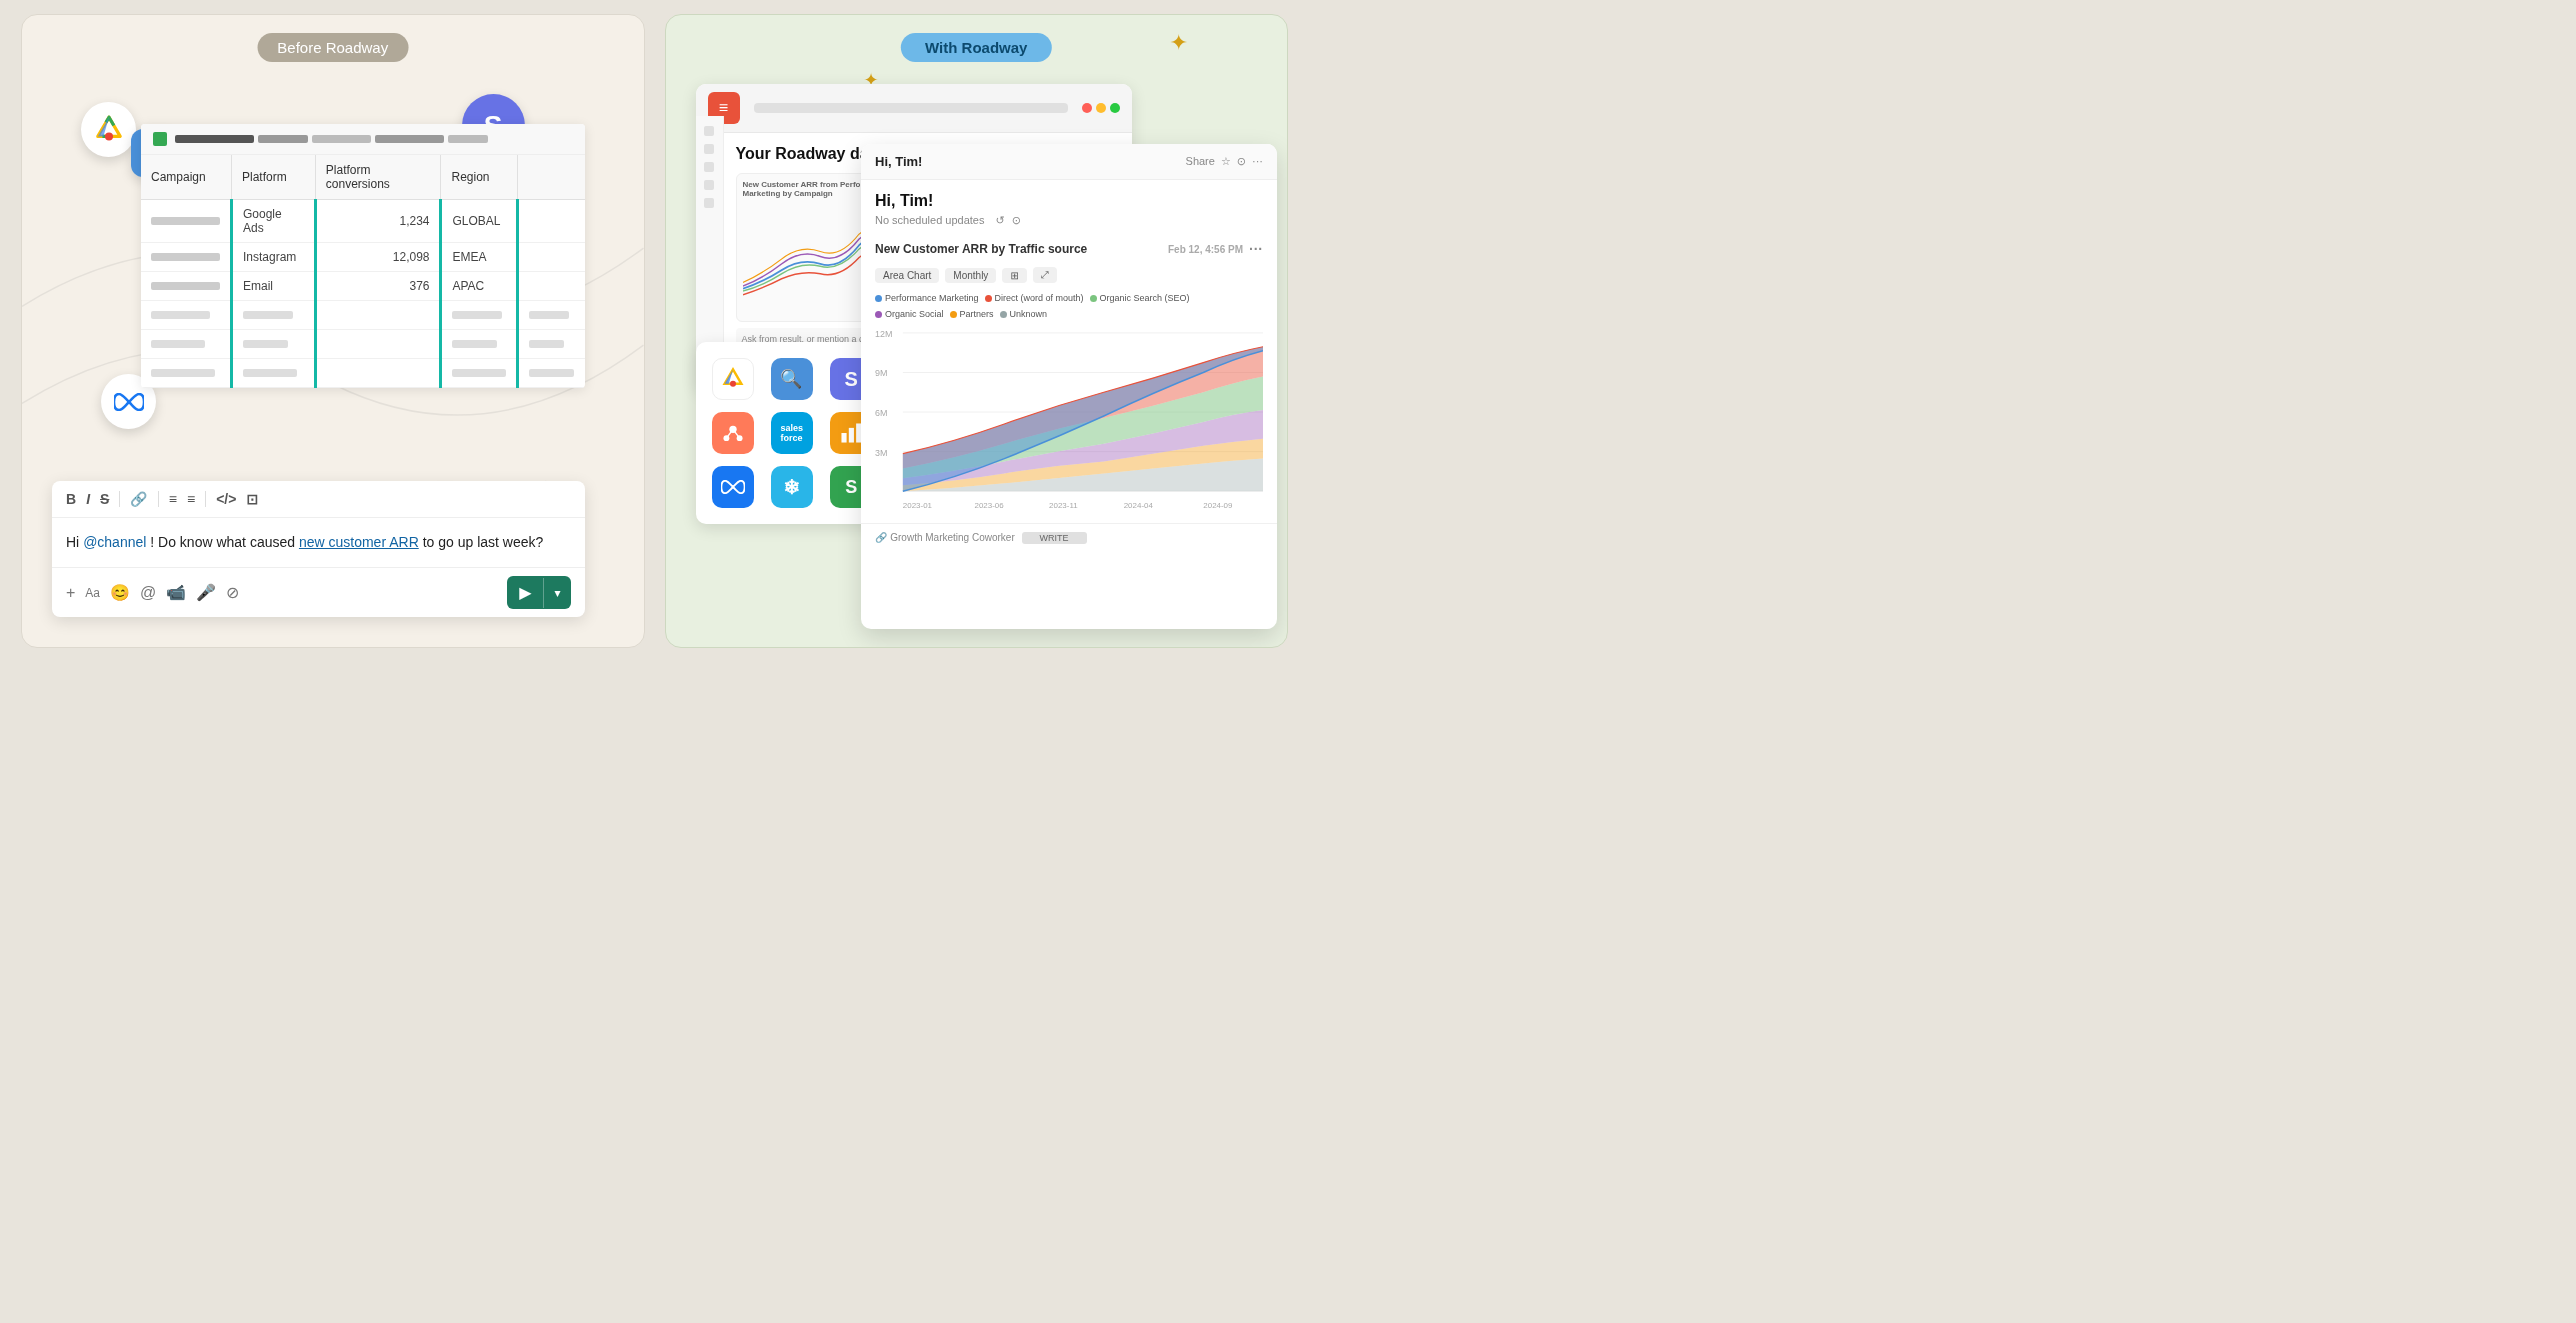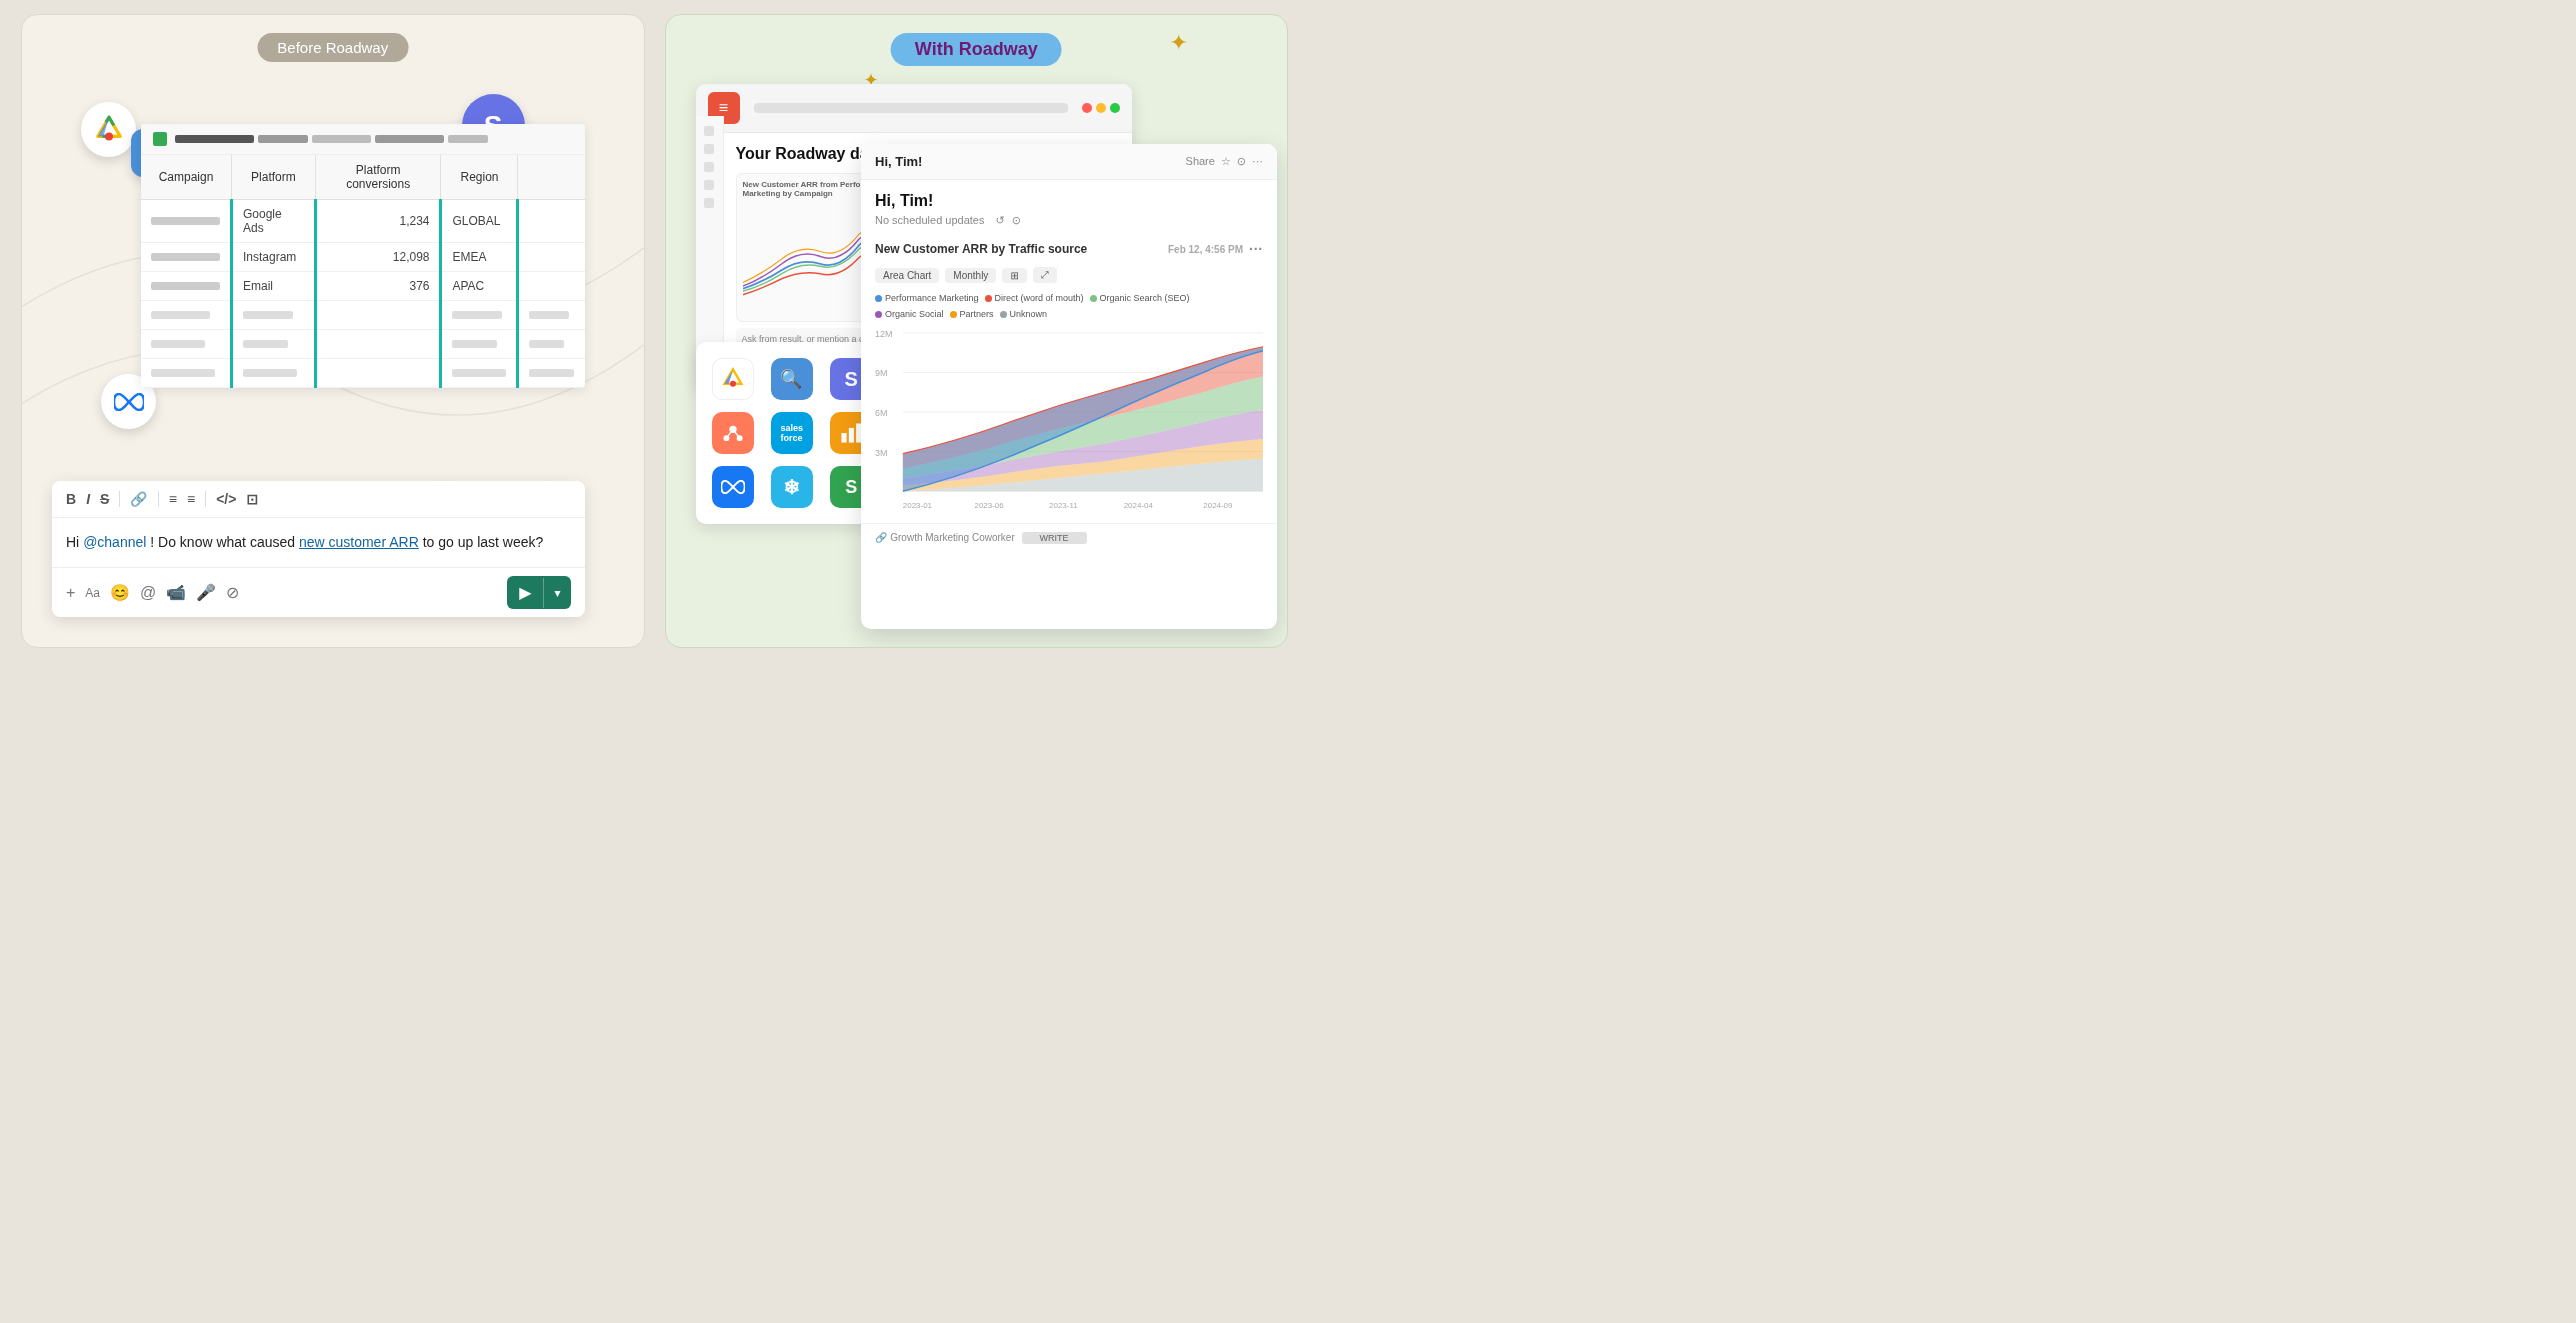--- a/index.html
+++ b/index.html
@@ -148,21 +148,21 @@
       border-radius: 2px;
     }
     .spreadsheet-table {
       width: 100%;
       border-collapse: collapse;
       font-size: 12px;
     }
     .spreadsheet-table th {
       background: #f8f8f8;
       padding: 8px 10px;
-      text-align: center;
+      text-align: left;
       font-weight: 500;
       color: #333;
       border-bottom: 1px solid #e0e0e0;
       border-right: 1px solid #e0e0e0;
       font-size: 12px;
     }
     .spreadsheet-table th:last-child { border-right: none; }
     .spreadsheet-table td {
       padding: 7px 10px;
       border-bottom: 1px solid #f0f0f0;
@@ -272,24 +272,24 @@
       position: relative;
       overflow: hidden;
       border: 1px solid #cdd8c0;
     }
     .right-badge {
       position: absolute;
       top: 18px;
       left: 50%;
       transform: translateX(-50%);
       background: #6db8e8;
-      color: #701a75;
+      color: #0c4a6e;
       border-radius: 20px;
       padding: 6px 24px;
-      font-size: 18px;
+      font-size: 15px;
       font-weight: 600;
       white-space: nowrap;
       z-index: 10;
     }
     .sparkle {
       position: absolute;
       font-size: 18px;
       color: #d4a017;
     }
     

